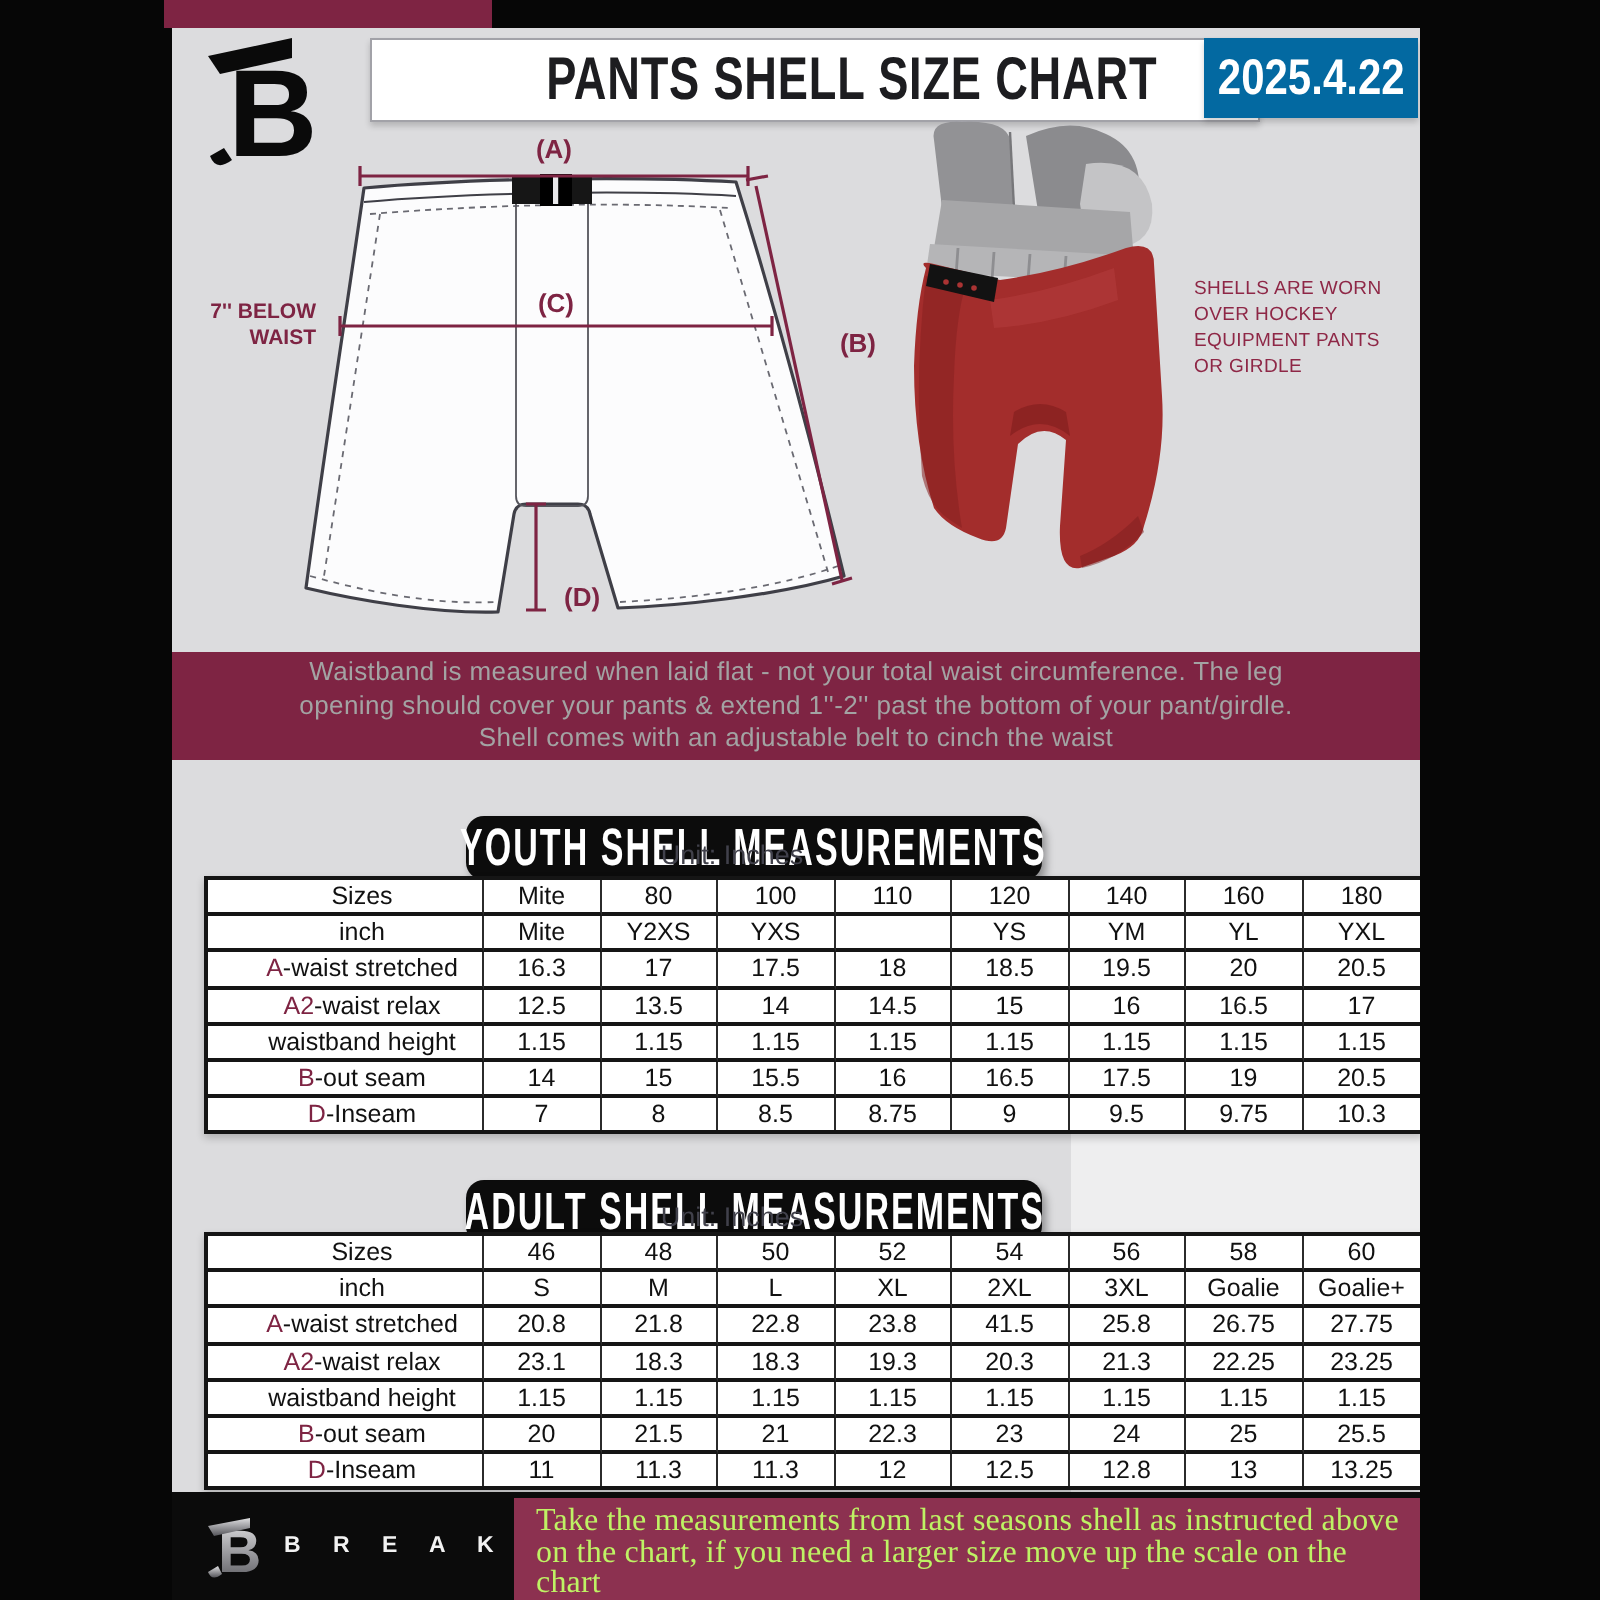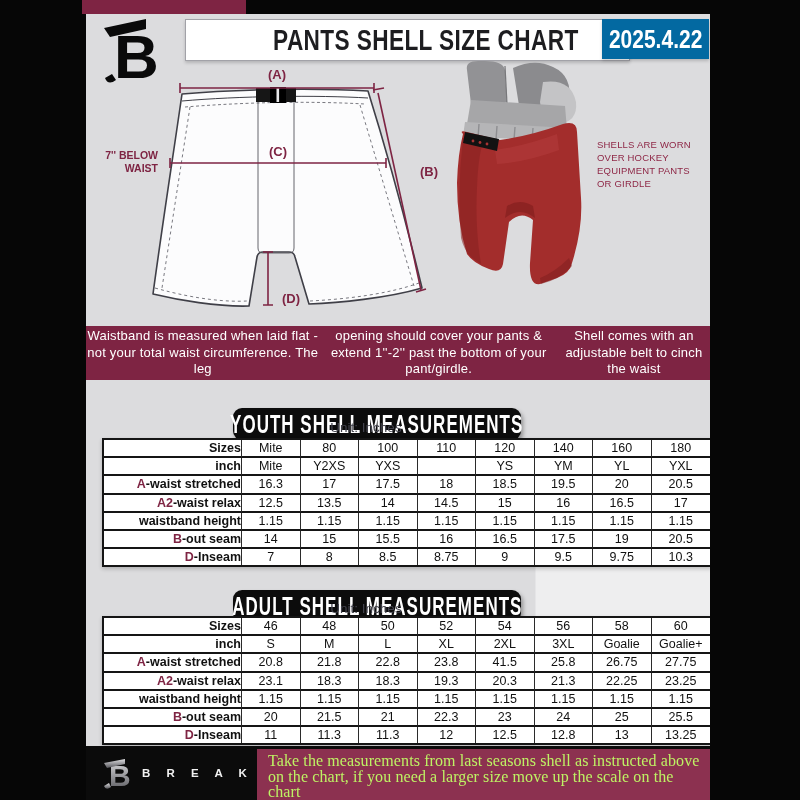--- a/index.html
+++ b/index.html
@@ -43,22 +43,22 @@
     font-size:25px;font-weight:700;color:#FFFFFF;white-space:nowrap;
     transform:scaleX(0.84);letter-spacing:0px;
   }
 
   
   .photo-note{left:511px;top:76px;width:115px;color:#8E2746;font-weight:normal;
     font-size:9.5px;line-height:13px;letter-spacing:0.2px;margin-top:48px;}
 
   
   .notice{
-    left:0;top:312px;width:624px;height:54px;background:#7E2443;color:#ffffff;
-    display:flex;flex-direction:row;align-items:center;justify-content:center;
+    left:0;top:312px;width:624px;height:54px;background:#7E2443;color:#a3a3a3;
+    display:flex;flex-direction:column;align-items:center;justify-content:center;
     font-size:13px;line-height:16.5px;letter-spacing:0.2px;text-align:center;
   }
 
   
   .sec-heading{
     left:147px;width:288px;height:32px;background:#0C0C0C;border-radius:9px;
     display:flex;align-items:center;justify-content:center;
     box-shadow:2px 3px 4px rgba(0,0,0,0.35);
     margin-top:23px;
   }
@@ -75,21 +75,21 @@
     background:#FFFFFF;border:2px solid #151515;
     box-shadow:0 2px 4px rgba(0,0,0,0.2);
   }
   .cell{
     height:16.2px;display:flex;align-items:center;justify-content:center;
     font-size:12.5px;color:#111;border-right:1px solid #2B2B2B;
     border-bottom:2px solid #151515;overflow:hidden;white-space:nowrap;
   }
   .cell.lastcol{border-right:none;}
   .cell.lastrow{border-bottom:none;}
-  .cell.lbl{justify-content:flex-end;padding-left:17px;font-weight:bold;}
+  .cell.lbl{justify-content:center;padding-left:17px;font-weight:normal;}
   .cell.hdr{font-weight:normal;}
   .pfx{color:#7E2443;}
 
   
   .footer{left:86px;top:746px;width:624px;height:54px;background:#0B0B0B;}
   .brand-text{
     left:56px;top:0;height:54px;display:flex;align-items:center;
     color:#F2F2F2;font-size:11.5px;font-weight:600;letter-spacing:6.5px;white-space:nowrap;
   }
   .footer-note{

